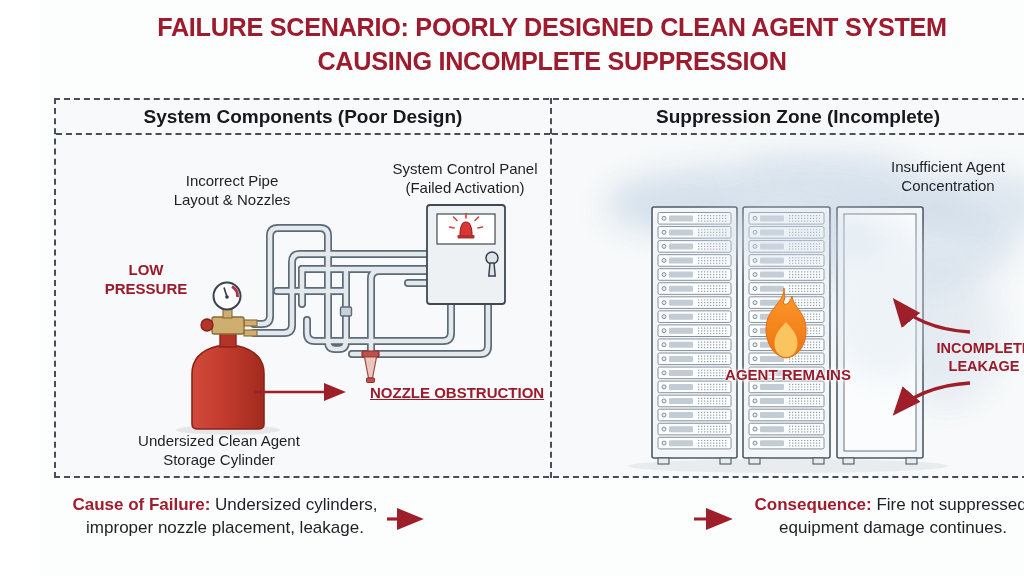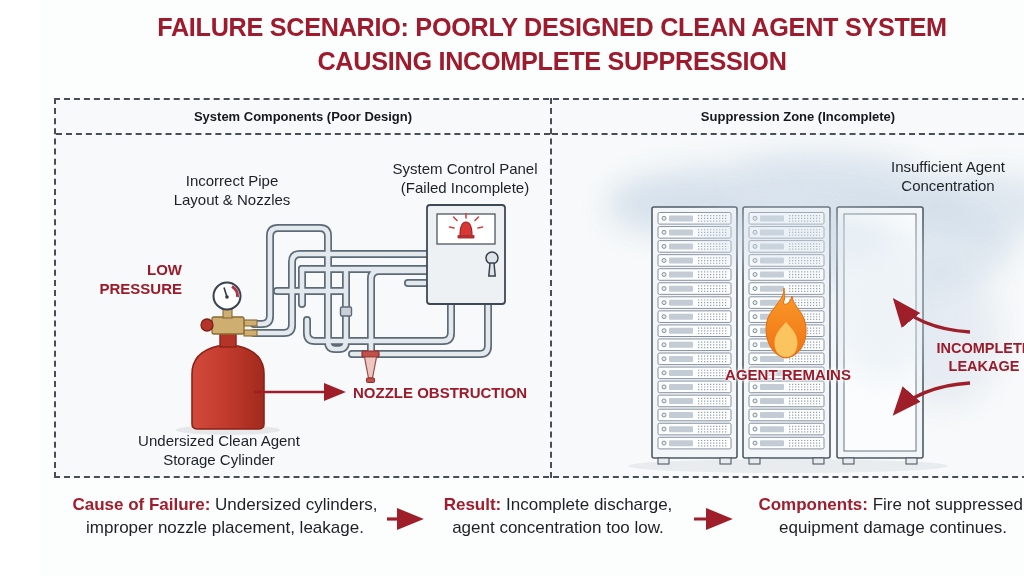--- a/index.html
+++ b/index.html
@@ -13,21 +13,21 @@
   .ctr{text-align:center;}
   .title-line{
     width:1024px;text-align:center;font-weight:bold;color:#9e1a2d;
     font-size:26px;letter-spacing:-0.3px;line-height:1.0;
     transform:scaleX(0.97);transform-origin:center;
   }
   .panel-box{
     border:2px dashed #474e57;background:#f7f9fa;
   }
   .panel-header{
-    font-weight:bold;font-size:13px;color:#15181c;
+    font-weight:bold;font-size:19px;color:#15181c;
     display:flex;align-items:center;justify-content:center;
     border-bottom:2px dashed #474e57;
   }
   .black-label{color:#1d2126;font-size:15px;line-height:1.26;font-weight:normal;}
   .red-label{color:#9b1b2b;font-weight:bold;font-size:15px;line-height:1.25;}
   .glow{text-shadow:0 0 5px #ffffff,0 0 3px #ffffff,0 0 2px #ffffff;}
   .footer-block{font-size:17px;line-height:1.33;color:#1d2126;text-align:center;}
   .footer-lead{color:#a11c2c;font-weight:bold;}
   svg{position:absolute;left:0;top:0;}
 </style>
@@ -387,29 +387,29 @@
     </g>
   </svg>
 
   <div class="abs black-label ctr" style="left:117px;top:172px;width:150px;">
     <div>Incorrect Pipe</div>
     <div>Layout &amp; Nozzles</div>
   </div>
 
   <div class="abs black-label ctr" style="left:340px;top:160px;width:170px;">
     <div>System Control Panel</div>
-    <div>(Failed Incomplete)</div>
-  </div>
-
-  <div class="abs red-label ctr" style="left:42px;top:261px;width:100px;text-align:right;">
+    <div>(Failed Activation)</div>
+  </div>
+
+  <div class="abs red-label ctr" style="left:56px;top:261px;width:100px;">
     <div>LOW</div>
     <div>PRESSURE</div>
   </div>
 
-  <div class="abs red-label" style="left:313px;top:384px;width:180px;">NOZZLE OBSTRUCTION</div>
+  <div class="abs red-label" style="left:330px;top:384px;width:180px;text-decoration:underline;">NOZZLE OBSTRUCTION</div>
 
   <div class="abs black-label ctr" style="left:84px;top:432px;width:190px;">
     <div>Undersized Clean Agent</div>
     <div>Storage Cylinder</div>
   </div>
 
   <div class="abs black-label ctr" style="left:828px;top:158px;width:160px;">
     <div>Insufficient Agent</div>
     <div>Concentration</div>
   </div>
@@ -418,22 +418,18 @@
 
   <div class="abs red-label ctr" style="left:884px;top:339px;width:120px;font-size:14.5px;">
     <div>INCOMPLETE</div>
     <div>LEAKAGE</div>
   </div>
 
   <div class="abs footer-block" style="left:25px;top:494px;width:320px;">
     <span class="footer-lead">Cause of Failure:</span>
     <span>Undersized cylinders, improper nozzle placement, leakage.</span>
   </div>
-  <div class="abs footer-block" style="left:392px;top:494px;width:252px;">
-    <span class="footer-lead">Result:</span>
-    <span>Incomplete discharge, agent concentration too low.</span>
-  </div>
   <div class="abs footer-block" style="left:703px;top:494px;width:300px;">
-    <span class="footer-lead">Components:</span>
+    <span class="footer-lead">Consequence:</span>
     <span>Fire not suppressed, equipment damage continues.</span>
   </div>
 
 </div>
 
 </body></html>

